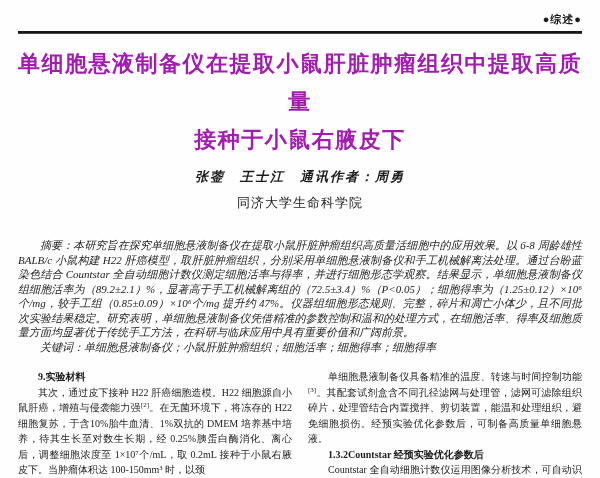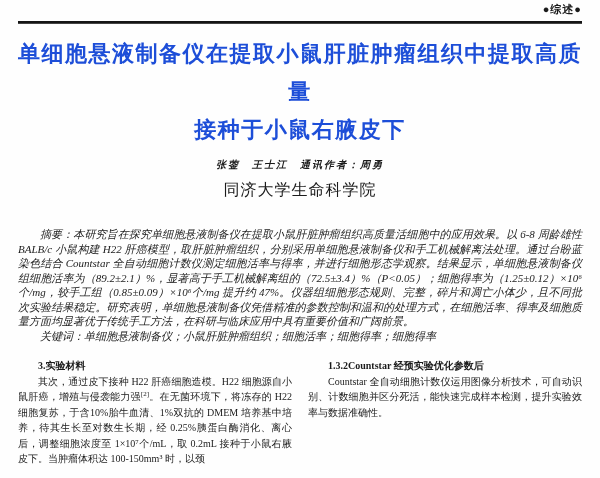--- a/index.html
+++ b/index.html
@@ -1,28 +1,28 @@
 <!DOCTYPE html>
 <html lang="zh"><head>
 <meta charset="utf-8">
 <style>
   * { margin:0; padding:0; box-sizing:border-box; }
   html,body { width:600px; height:478px; background:#ffffff; }
   body { font-family:"Liberation Serif", serif; color:#1b1b1b; }
   .page {
     width:600px; height:478px; overflow:hidden;
-    padding:2px 18px 0 18px; background:#fefefe; position:relative;
+    padding:12px 18px 0 18px; background:#fefefe; position:relative;
   }
   .tag-row { text-align:right; font-size:11px; font-weight:700; letter-spacing:1px; }
   .rule { height:3px; background:#151515; margin-top:4px; border-bottom:1px solid #444; }
   .title { margin-top:11px; text-align:center; font-size:22px; line-height:38px;
-           font-weight:700; letter-spacing:1.5px; color:#1d4ed8; }
-  .authors { margin-top:9px; text-align:center; font-size:10px; font-weight:700;
+           font-weight:700; letter-spacing:1.5px; color:#a21caf; }
+  .authors { margin-top:9px; text-align:center; font-size:13px; font-weight:700;
              font-style:italic; letter-spacing:2px; }
-  .affil { margin-top:8px; text-align:center; font-size:16px; letter-spacing:1px; }
+  .affil { margin-top:8px; text-align:center; font-size:13px; letter-spacing:1px; }
   .abstract-block { margin-top:26px; font-size:11px; line-height:14.5px;
                     font-style:italic; font-weight:400; text-align:justify; }
   .abstract-block p { text-indent:2em; }
   .cols { display:flex; gap:16px; margin-top:15px; }
   .col { flex:1 1 0; font-size:10px; line-height:15.5px; text-align:justify; }
   .h { font-weight:700; text-indent:2em; }
   .p { text-indent:2em; }
   sup { font-size:7px; line-height:0; }
 </style>
 </head>
@@ -41,23 +41,24 @@
   <div class="authors">张蓥　王士江　通讯作者：周勇</div>
   <div class="affil">同济大学生命科学院</div>
 
   <div class="abstract-block">
     <p>摘要：本研究旨在探究单细胞悬液制备仪在提取小鼠肝脏肿瘤组织高质量活细胞中的应用效果。以 6-8 周龄雄性 BALB/c 小鼠构建 H22 肝癌模型，取肝脏肿瘤组织，分别采用单细胞悬液制备仪和手工机械解离法处理。通过台盼蓝染色结合 Countstar 全自动细胞计数仪测定细胞活率与得率，并进行细胞形态学观察。结果显示，单细胞悬液制备仪组细胞活率为（89.2±2.1）%，显著高于手工机械解离组的（72.5±3.4）%（P&lt;0.05）；细胞得率为（1.25±0.12）×10⁶个/mg，较手工组（0.85±0.09）×10⁶个/mg 提升约 47%。仪器组细胞形态规则、完整，碎片和凋亡小体少，且不同批次实验结果稳定。研究表明，单细胞悬液制备仪凭借精准的参数控制和温和的处理方式，在细胞活率、得率及细胞质量方面均显著优于传统手工方法，在科研与临床应用中具有重要价值和广阔前景。</p>
     <p>关键词：单细胞悬液制备仪；小鼠肝脏肿瘤组织；细胞活率；细胞得率；细胞得率</p>
   </div>
 
   <div class="cols">
     <div class="col">
-      <div class="h">3.实验材料</div>
+      <div class="h">9.实验材料</div>
       <div class="p sup-refs">其次，通过皮下接种 H22 肝癌细胞造模。H22 细胞源自小鼠肝癌，增殖与侵袭能力强<sup>[2]</sup>。在无菌环境下，将冻存的 H22 细胞复苏，于含10%胎牛血清、1%双抗的 DMEM 培养基中培养，待其生长至对数生长期，经 0.25%胰蛋白酶消化、离心后，调整细胞浓度至 1×10⁷个/mL，取 0.2mL 接种于小鼠右腋皮下。当肿瘤体积达 100-150mm³ 时，以颈</div>
     </div>
     <div class="col">
+      <div class="p sup-refs">单细胞悬液制备仪具备精准的温度、转速与时间控制功能<sup>[3]</sup>。其配套试剂盒含不同孔径滤网与处理管，滤网可滤除组织碎片，处理管结合内置搅拌、剪切装置，能温和处理组织，避免细胞损伤。经预实验优化参数后，可制备高质量单细胞悬液。</div>
       <div class="h">1.3.2Countstar 经预实验优化参数后</div>
       <div class="p sup-refs">Countstar 全自动细胞计数仪运用图像分析技术，可自动识别、计数细胞并区分死活，能快速完成样本检测，提升实验效率与数据准确性。</div>
 
     </div>
   </div>
 
 </div>
 
 </body></html>

